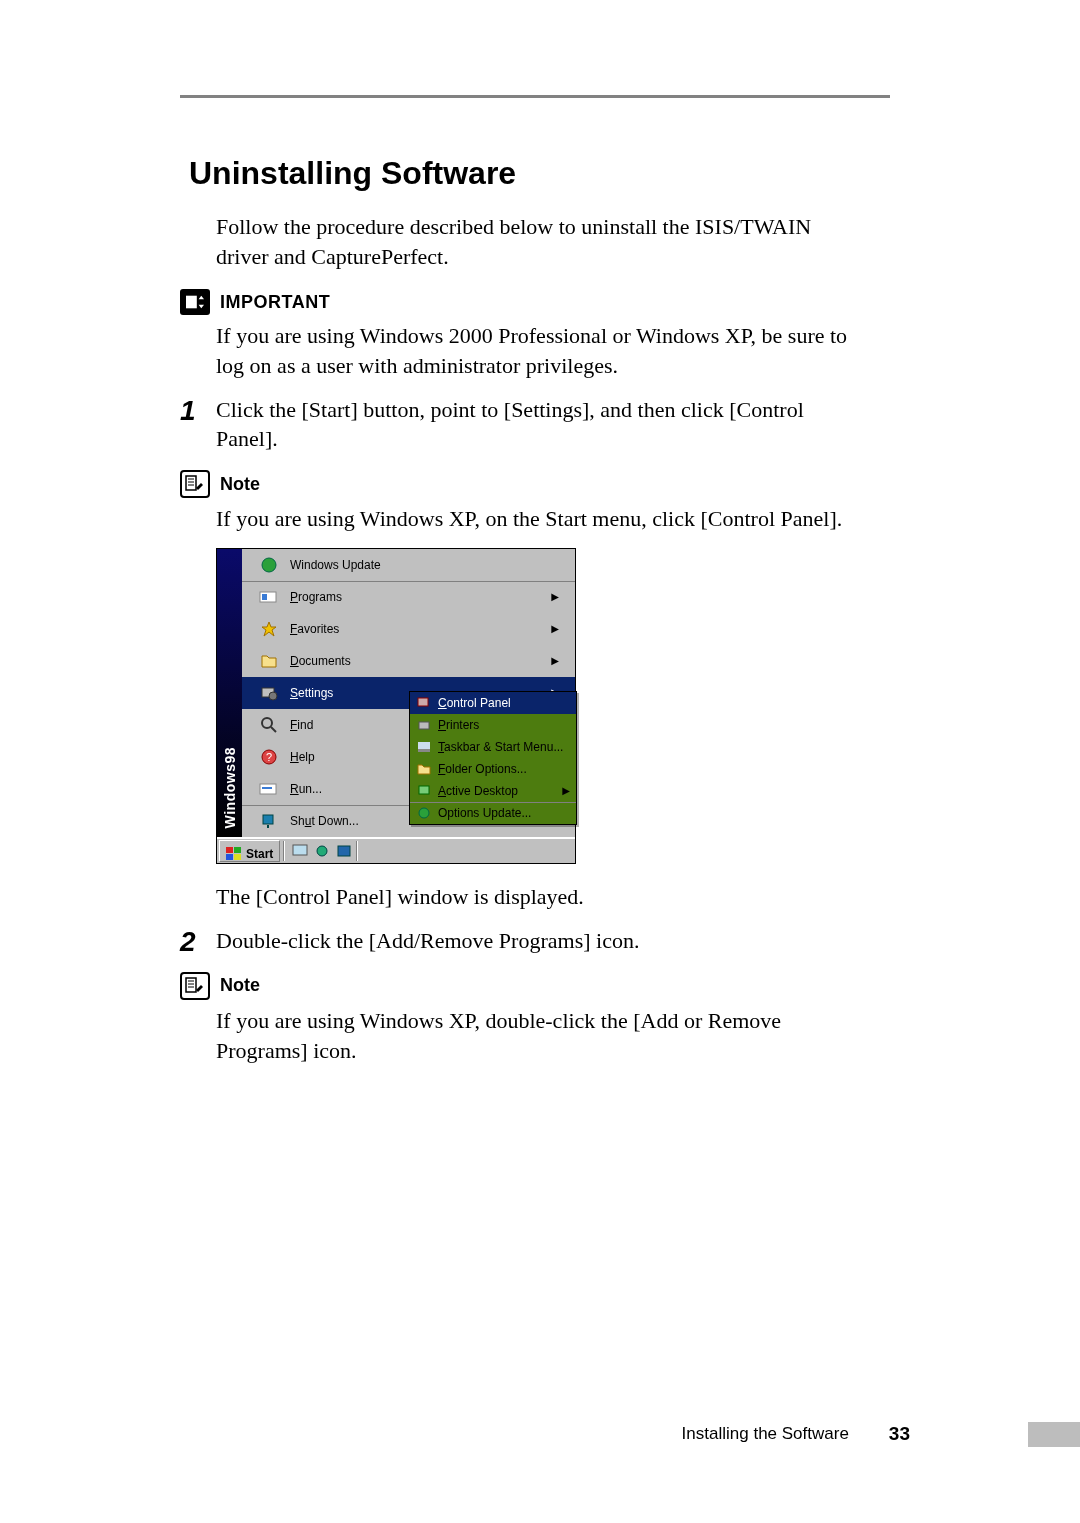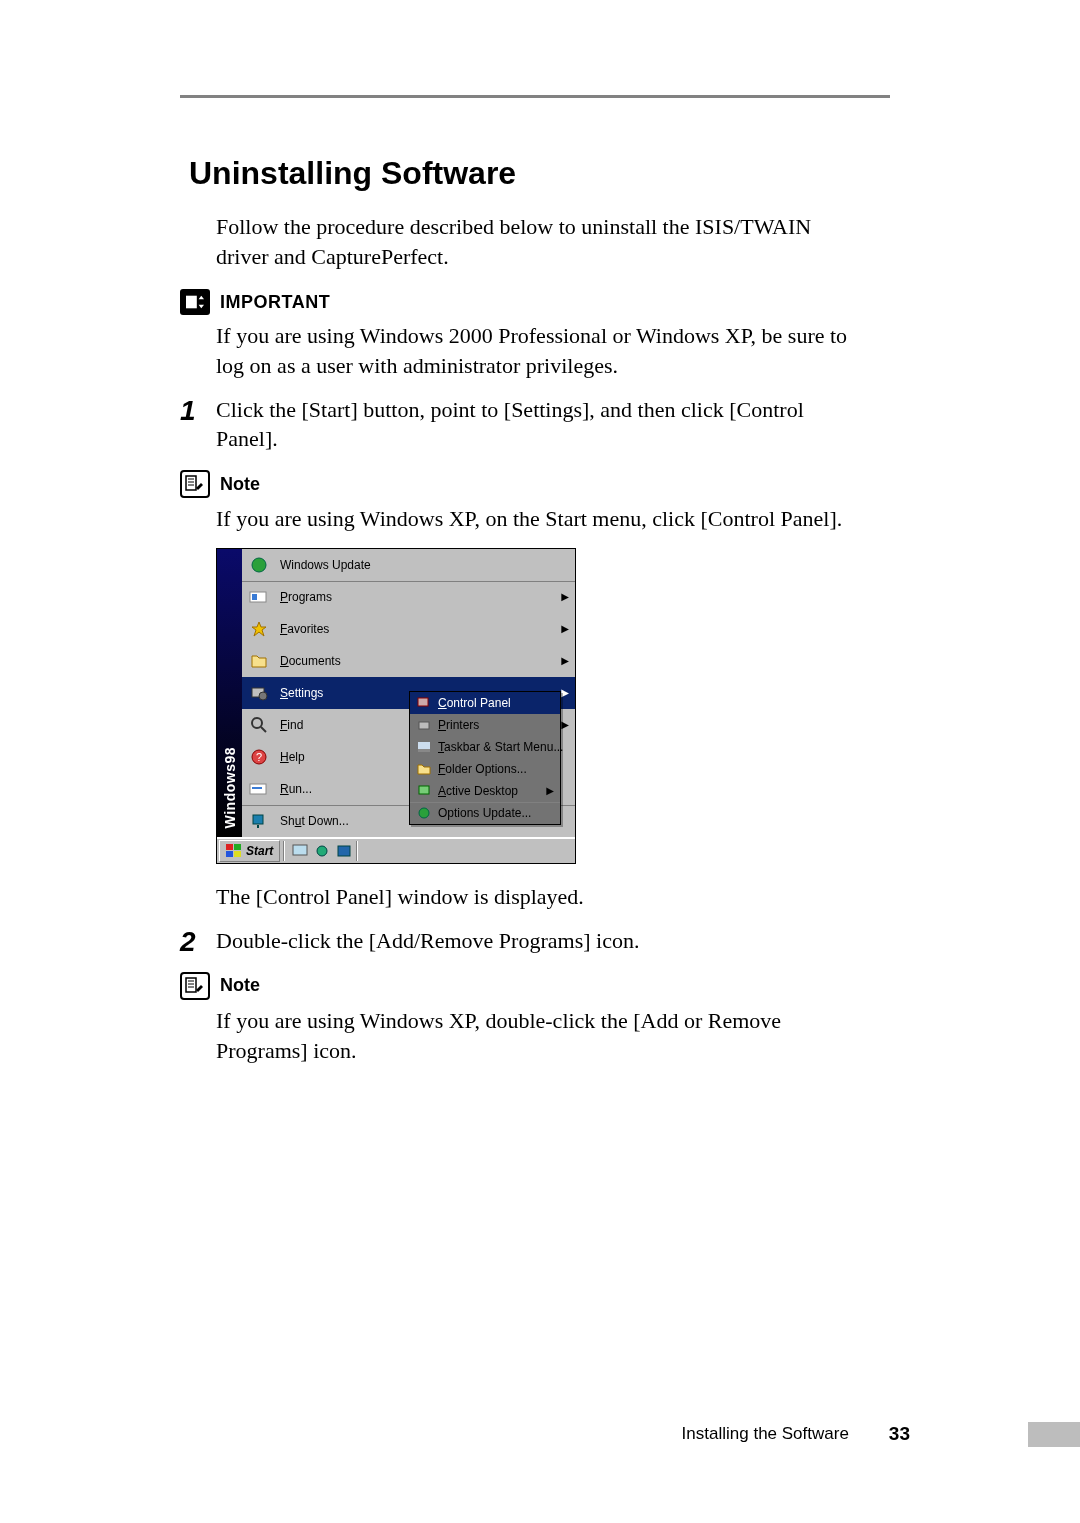--- a/index.html
+++ b/index.html
@@ -20,37 +20,37 @@
   .note-icon { width: 30px; height: 28px; border: 2px solid #000; border-radius: 4px; display: flex; align-items: center; justify-content: center; margin-right: 10px; flex-shrink: 0; }
   .note-icon svg { width: 20px; height: 18px; }
   .note-label { font-family: Arial, Helvetica, sans-serif; font-weight: 700; font-size: 18px; }
   .note-text { font-size: 22px; line-height: 1.35; margin-left: 36px; margin-bottom: 14px; max-width: 640px; }
   
   .startmenu-wrap { margin-left: 36px; margin-bottom: 20px; border: 1px solid #000; width: 360px; background: #c0c0c0; font-family: "MS Sans Serif", Tahoma, Arial, sans-serif; font-size: 12px; position: relative; }
   .menu-body { display: flex; position: relative; }
   .side-strip { width: 25px; background: linear-gradient(180deg, #0a0a6a 0%, #000000 100%); display: flex; align-items: flex-end; justify-content: center; padding-bottom: 8px; }
   .side-strip span { writing-mode: vertical-rl; transform: rotate(180deg); color: #fff; font-family: Arial, sans-serif; font-size: 14px; font-weight: 700; letter-spacing: 0.5px; }
   .menu-items { flex: 1; }
-  .mi { display: flex; align-items: center; height: 32px; padding: 0 6px; border-top: 0; position: relative; }
+  .mi { display: flex; align-items: center; height: 32px; padding: 0 16px; border-top: 0; position: relative; }
   .mi.sep-above::before { content: ""; position: absolute; top: 0; left: 0; right: 0; border-top: 1px solid #808080; }
   .mi .icon { width: 22px; height: 22px; margin-right: 10px; display: flex; align-items: center; justify-content: center; flex-shrink: 0; }
   .mi .lbl { flex: 1; }
   .mi .arrow { margin-left: auto; font-size: 10px; color: #000; }
   .mi.highlight { background: #0a246a; color: #fff; }
   .mi.highlight .arrow { color: #fff; }
   .underline-letter { text-decoration: underline; }
-  .submenu { position: absolute; left: 192px; top: 142px; width: 152px; background: #737373; border: 1px solid #000; box-shadow: 2px 2px 0 rgba(0,0,0,0.3); }
+  .submenu { position: absolute; left: 192px; top: 142px; width: 168px; background: #4d7c0f; border: 1px solid #000; box-shadow: 2px 2px 0 rgba(0,0,0,0.3); }
   .smi { display: flex; align-items: center; height: 22px; padding: 0 6px; position: relative; }
   .smi.highlight { background: #0a246a; color: #fff; }
   .smi .sicon { width: 16px; height: 16px; margin-right: 6px; display: flex; align-items: center; justify-content: center; flex-shrink: 0; }
   .smi .slabel { flex: 1; white-space: nowrap; }
   .smi .sarrow { font-size: 10px; color: #000; }
   .smi.sep-above::before { content: ""; position: absolute; top: 0; left: 0; right: 0; border-top: 1px solid #808080; }
   .taskbar { height: 26px; background: #c0c0c0; border-top: 2px solid #fff; display: flex; align-items: center; padding: 0 2px; }
-  .start-btn { height: 22px; padding: 0 6px; display: flex; align-items: center; border: 1px solid #808080; border-top-color: #fff; border-left-color: #fff; background: #c0c0c0; font-weight: 700; font-style: italic; }
+  .start-btn { height: 22px; padding: 0 6px; display: flex; align-items: flex-end; border: 1px solid #808080; border-top-color: #fff; border-left-color: #fff; background: #c0c0c0; font-weight: 700; }
   .start-btn .winlogo { width: 16px; height: 14px; margin-right: 4px; }
   .task-divider { width: 2px; height: 20px; background: #808080; margin: 0 3px; border-right: 1px solid #fff; }
   .tray-icons { display: flex; gap: 4px; align-items: center; margin-left: 3px; }
   .tray-icons span { width: 18px; height: 16px; display: inline-flex; align-items: center; justify-content: center; }
   .after-img-text { font-size: 22px; margin-left: 36px; margin-bottom: 16px; }
   .footer-area { position: absolute; bottom: 78px; left: 180px; right: 170px; display: flex; justify-content: flex-end; align-items: center; font-size: 17px; }
   .footer-title { font-family: Arial, Helvetica, sans-serif; margin-right: 40px; }
   .footer-page { font-family: Arial, Helvetica, sans-serif; font-weight: 700; font-size: 19px; }
   .side-notch { position: absolute; right: 0; bottom: 76px; width: 52px; height: 25px; background: #bdbdbd; }
 </style>

